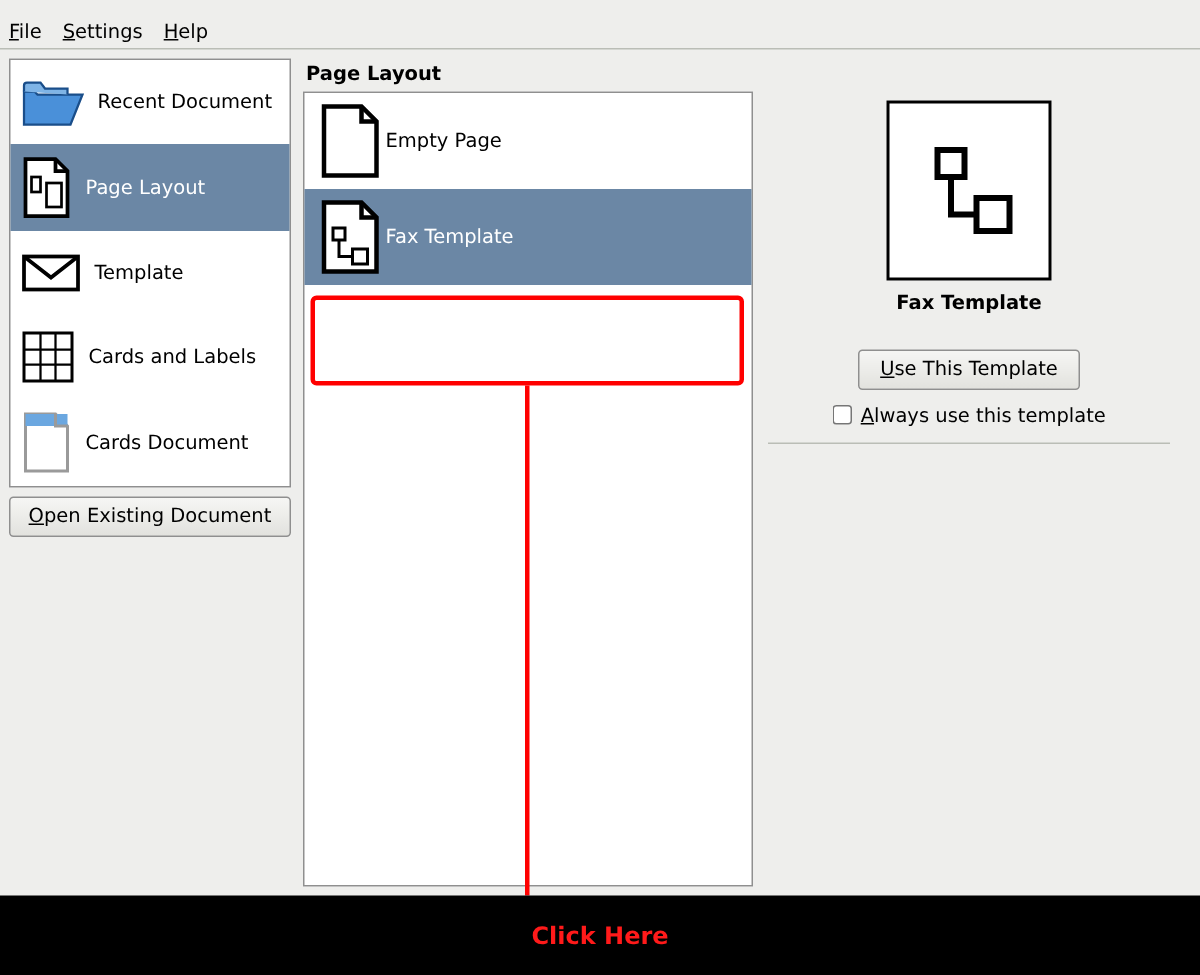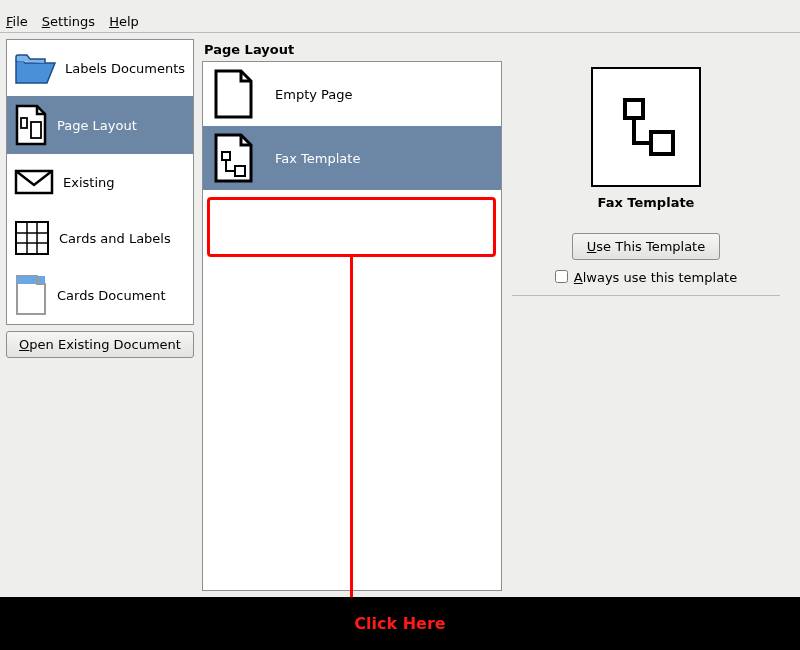--- a/index.html
+++ b/index.html
@@ -84,21 +84,21 @@
     background: #fff;
     width: 300px;
     height: 530px;
     display: flex;
     flex-direction: column;
     position: relative;
   }
   .tmpl-item {
     display: flex;
     align-items: center;
-    gap: 20px;
+    gap: 2px;
     padding: 6px 8px;
     min-height: 62px;
     cursor: default;
   }
   .tmpl-item.selected {
     background: #6b87a5;
     color: #fff;
   }
   .tmpl-item svg { flex: 0 0 auto; }
   .detail-col {
@@ -197,40 +197,40 @@
 <div class="main">
 
   <div class="left-col">
     <div class="category-box">
 
       <div class="cat-item">
         <svg width="44" height="38" viewBox="0 0 44 38">
           <path d="M3 12 L3 34 L34 34 L42 14 L12 14 L10 12 Z" fill="#4a90d9" stroke="#1a4e8a" stroke-width="1.5"></path>
           <path d="M3 12 L3 8 Q3 6 5 6 L14 6 L17 10 L32 10 L32 14" fill="#7fb4e6" stroke="#1a4e8a" stroke-width="1.5"></path>
         </svg>
-        <span class="cat-label">Labels Documents</span>
+        <span class="cat-label">Recent Document</span>
       </div>
 
 
       <div class="cat-item selected">
         <svg width="36" height="42" viewBox="0 0 36 42">
           <path d="M4 2 L24 2 L32 10 L32 40 L4 40 Z" fill="#fff" stroke="#000" stroke-width="2.5"></path>
           <path d="M24 2 L24 10 L32 10" fill="none" stroke="#000" stroke-width="2.5"></path>
           <rect x="8" y="14" width="6" height="10" fill="none" stroke="#000" stroke-width="1.8"></rect>
           <rect x="18" y="18" width="10" height="16" fill="none" stroke="#000" stroke-width="1.8"></rect>
         </svg>
         <span class="cat-label">Page Layout</span>
       </div>
 
       <div class="cat-item">
         <svg width="42" height="30" viewBox="0 0 42 30">
           <rect x="3" y="4" width="36" height="22" fill="#fff" stroke="#000" stroke-width="2.5"></rect>
           <path d="M3 4 L21 18 L39 4" fill="none" stroke="#000" stroke-width="2.5"></path>
         </svg>
-        <span class="cat-label">Existing</span>
+        <span class="cat-label">Template</span>
       </div>
 
       <div class="cat-item">
         <svg width="38" height="38" viewBox="0 0 38 38">
           <rect x="3" y="3" width="32" height="32" fill="#fff" stroke="#000" stroke-width="2"></rect>
           <line x1="3" y1="14" x2="35" y2="14" stroke="#000" stroke-width="1.5"></line>
           <line x1="3" y1="24" x2="35" y2="24" stroke="#000" stroke-width="1.5"></line>
           <line x1="14" y1="3" x2="14" y2="35" stroke="#000" stroke-width="1.5"></line>
           <line x1="24" y1="3" x2="24" y2="35" stroke="#000" stroke-width="1.5"></line>
         </svg>

